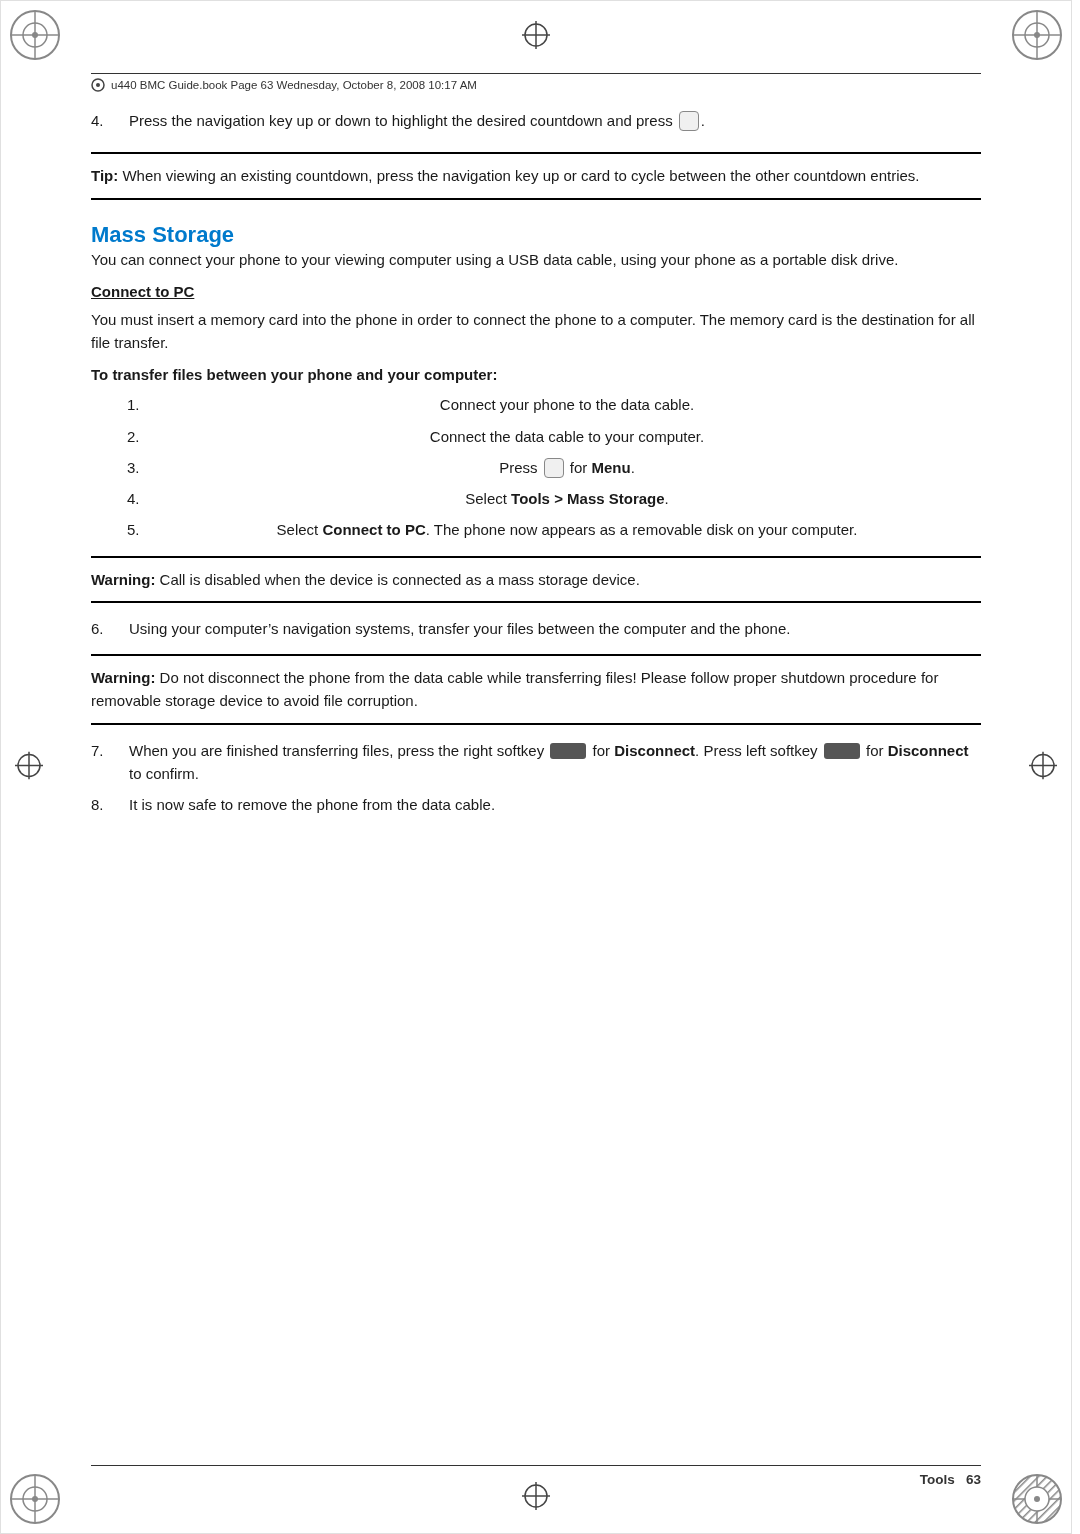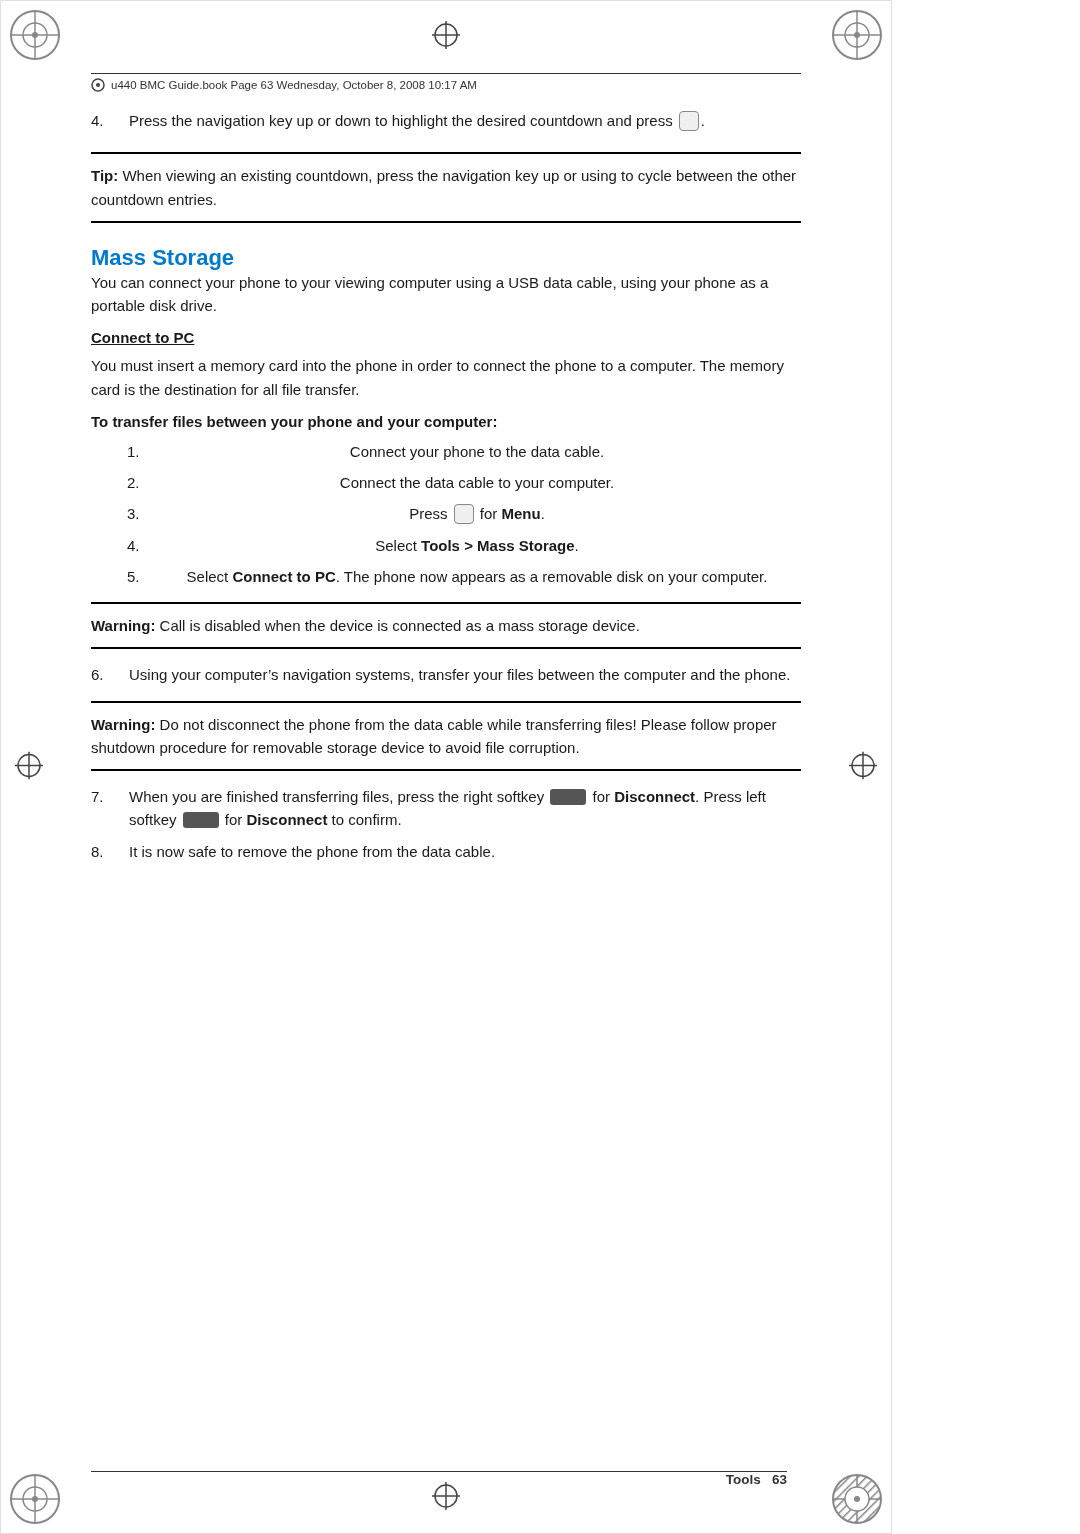--- a/index.html
+++ b/index.html
@@ -8,21 +8,21 @@
       background: #ffffff;
       font-family: 'Arial', 'Helvetica', sans-serif;
       font-size: 15px;
       color: #1a1a1a;
       width: 1080px;
       min-height: 1534px;
       position: relative;
     }
 
     .page-wrapper {
-      width: 892px;
+      width: 1072px;
       min-height: 1534px;
       background: #ffffff;
       position: relative;
       border: 1px solid #e0e0e0;
     }
 
     
     .header-bar {
       position: absolute;
       top: 72px;
@@ -160,25 +160,26 @@
     .list-content {
       flex: 1;
       text-align: center;
     }
 
     
     .footer {
       position: absolute;
       bottom: 46px;
       left: 90px;
-      right: 104px;
+      right: 90px;
       display: flex;
       justify-content: flex-end;
       align-items: center;
       border-top: 1px solid #333;
+      padding-top: 6px;
     }
     .footer-text {
       font-size: 13.5px;
       font-weight: bold;
       color: #333;
     }
 
     
     .corner-tl {
       position: absolute;
@@ -295,21 +296,21 @@
 
     <div class="step-item" style="margin-bottom:20px;">
       <span class="step-num">4.</span>
       <span class="step-text">
         Press the navigation key up or down to highlight the desired countdown and press
         <span class="btn-icon" style="display:inline-block;width:20px;height:20px;border:1.5px solid #888;border-radius:4px;background:#f0f0f0;vertical-align:middle;"></span>.
       </span>
     </div>
 
     <div class="tip-box">
-      <span><b>Tip:</b></span><span> When viewing an existing countdown, press the navigation key up or using to cycle between the other countdown entries.</span>
+      <span><b>Tip:</b></span><span> When viewing an existing countdown, press the navigation key up or card to cycle between the other countdown entries.</span>
     </div>
 
     <div class="section-title">Mass Storage</div>
 
     <div class="body-text">You can connect your phone to your viewing computer using a USB data cable, using your phone as a portable disk drive.</div>
 
     <div class="subsection-heading">Connect to PC</div>
 
     <div class="body-text">You must insert a memory card into the phone in order to connect the phone to a computer. The memory card is the destination for all file transfer.</div>
 

